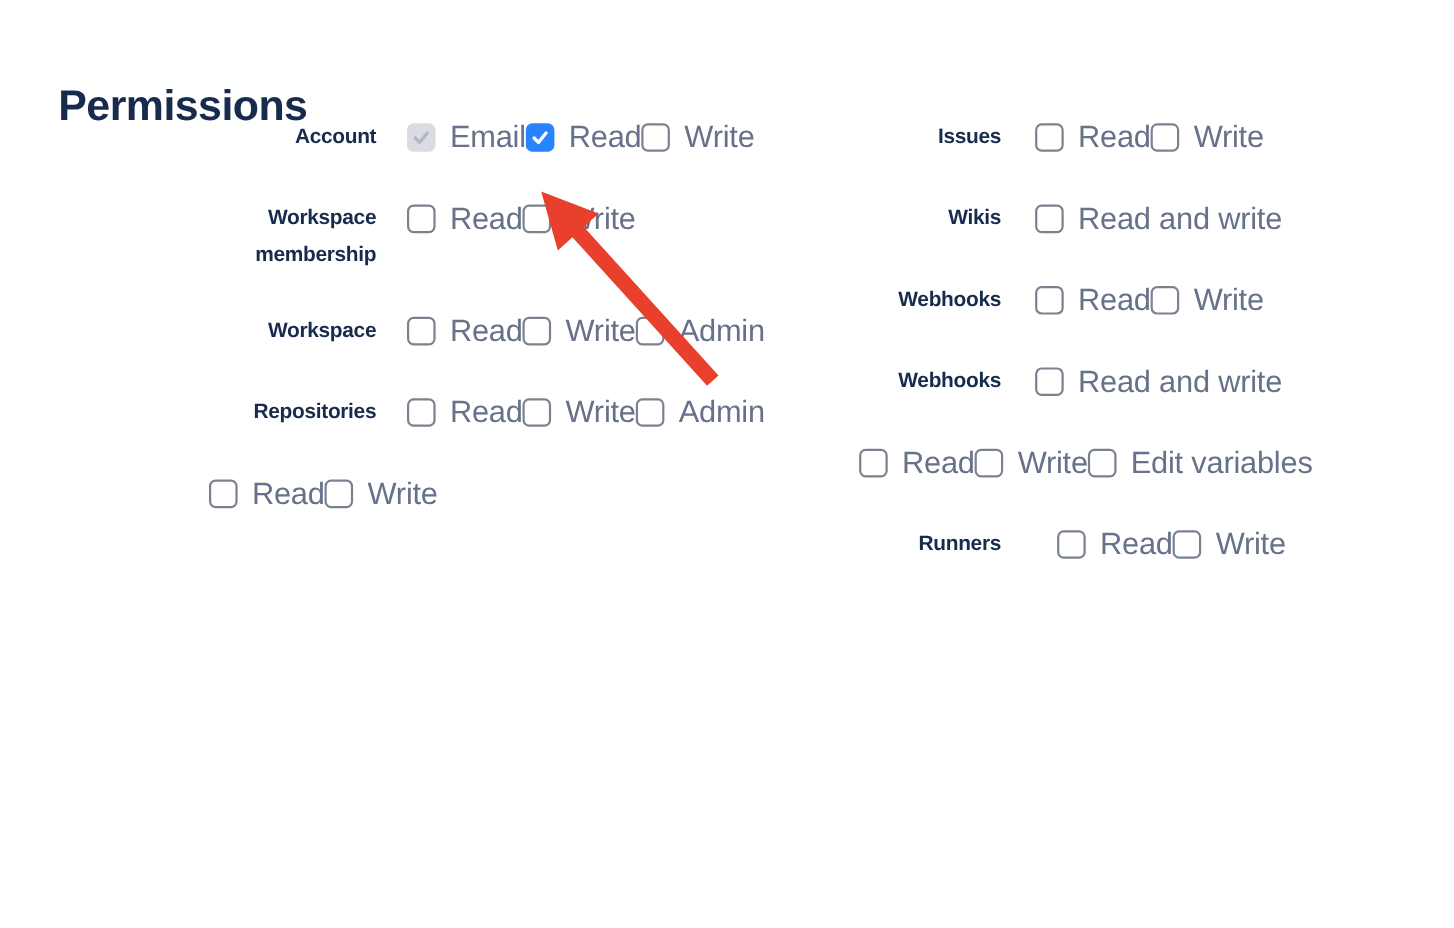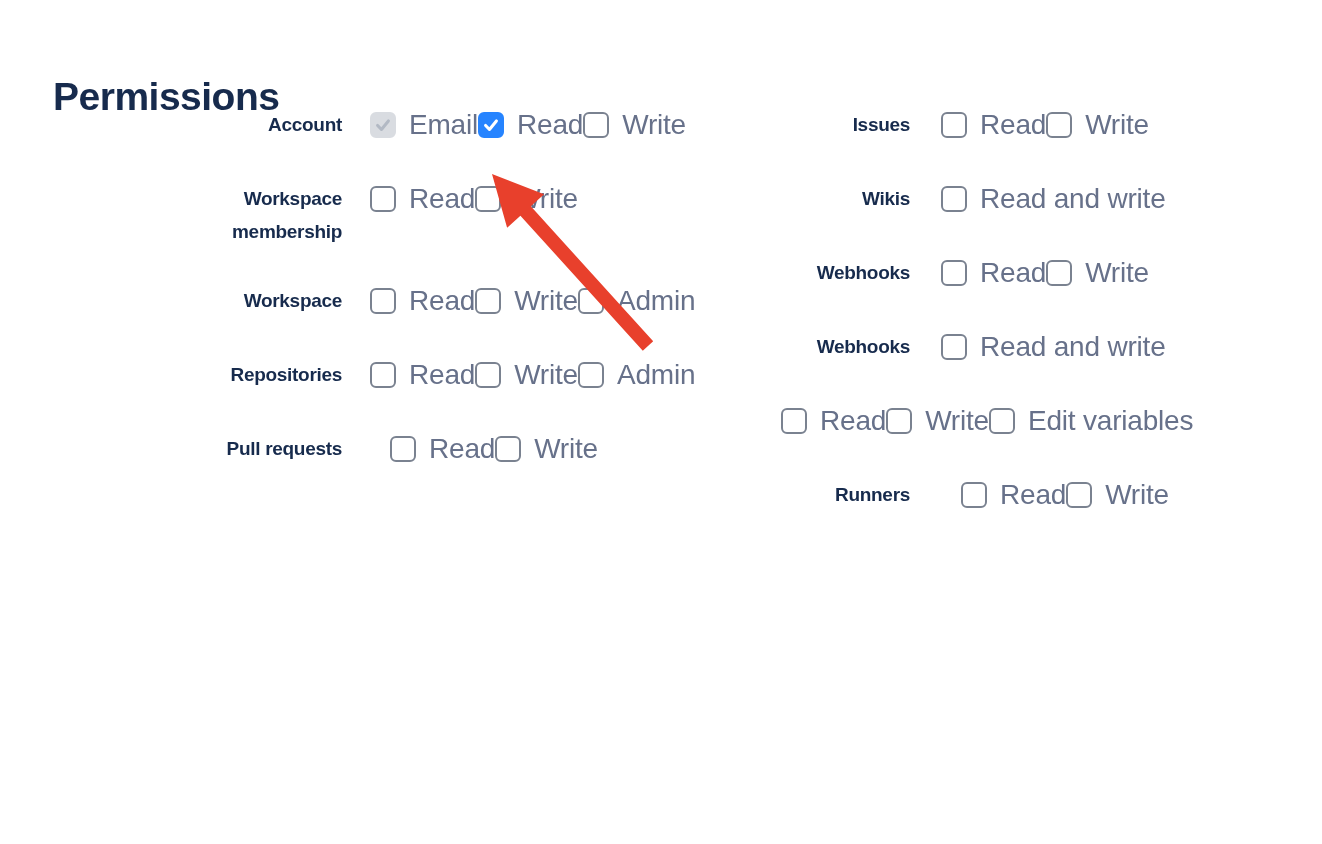--- a/index.html
+++ b/index.html
@@ -180,21 +180,20 @@
     <span class="checkbox" role="checkbox" aria-checked="false">
       
     </span>
     <span class="opt-label">Admin</span>
   </label>
 
 </div>
   </div>
 
   <div class="perm-group">
-    <div class="group-label">Pull requests</div>
     <div class="checks">
   <label class="check-row">
     <span class="checkbox" role="checkbox" aria-checked="false">
       
     </span>
     <span class="opt-label">Read</span>
   </label>
 
   <label class="check-row">
     <span class="checkbox" role="checkbox" aria-checked="false">

